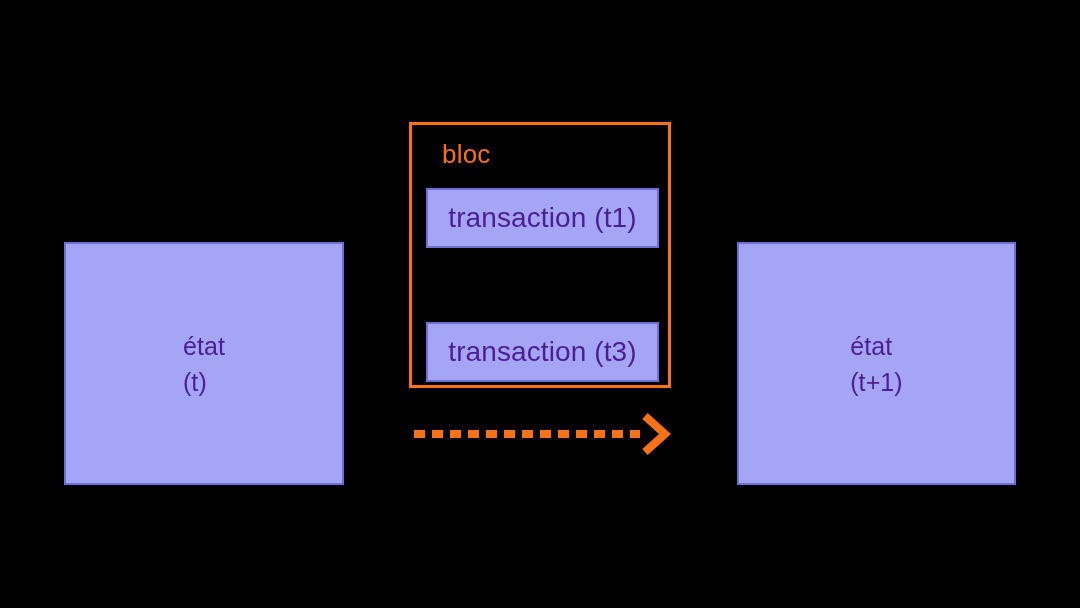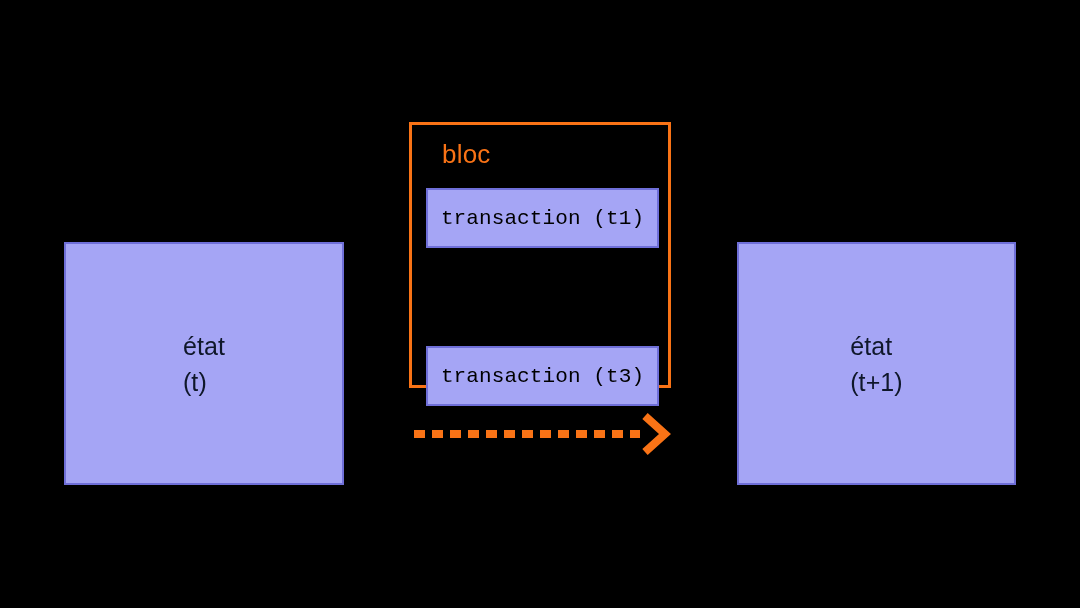--- a/index.html
+++ b/index.html
@@ -28,21 +28,21 @@
   .state-box {
     position: absolute;
     background: #a5a5f5;
     border: 2px solid #6f6fd8;
     box-sizing: border-box;
     display: flex;
     align-items: center;
     justify-content: center;
   }
   .state-label {
-    color: #0f172a;
+    color: #4c1d95;
     font-size: 25px;
     line-height: 1.44;
     text-align: left;
     white-space: pre;
     letter-spacing: 0.1px;
   }
 
   #state-t-box   { left: 64px;  top: 242px; width: 280px; height: 243px; }
   #state-t1-box  { left: 737px; top: 242px; width: 279px; height: 243px; }
 
@@ -74,29 +74,28 @@
     width: 233px;
     height: 60px;
     background: #a5a5f5;
     border: 2px solid #6f6fd8;
     box-sizing: border-box;
     display: flex;
     align-items: center;
     justify-content: center;
   }
   .tx-label {
-    color: #000000;
-    font-size: 21px;
+    color: #4c1d95;
+    font-size: 28px;
     line-height: 1;
     letter-spacing: 0.1px;
-    font-family: Liberation Mono, monospace;
   }
   #tx-row-0 { top: 63px;  }
   #tx-row-1 { top: 130px; }
-  #tx-row-2 { top: 197px; margin-top: 24px; }
+  #tx-row-2 { top: 197px; }
 
   
   #flow-arrow {
     position: absolute;
     left: 412px;
     top: 412px;
     width: 260px;
     height: 44px;
     overflow: visible;
   }

